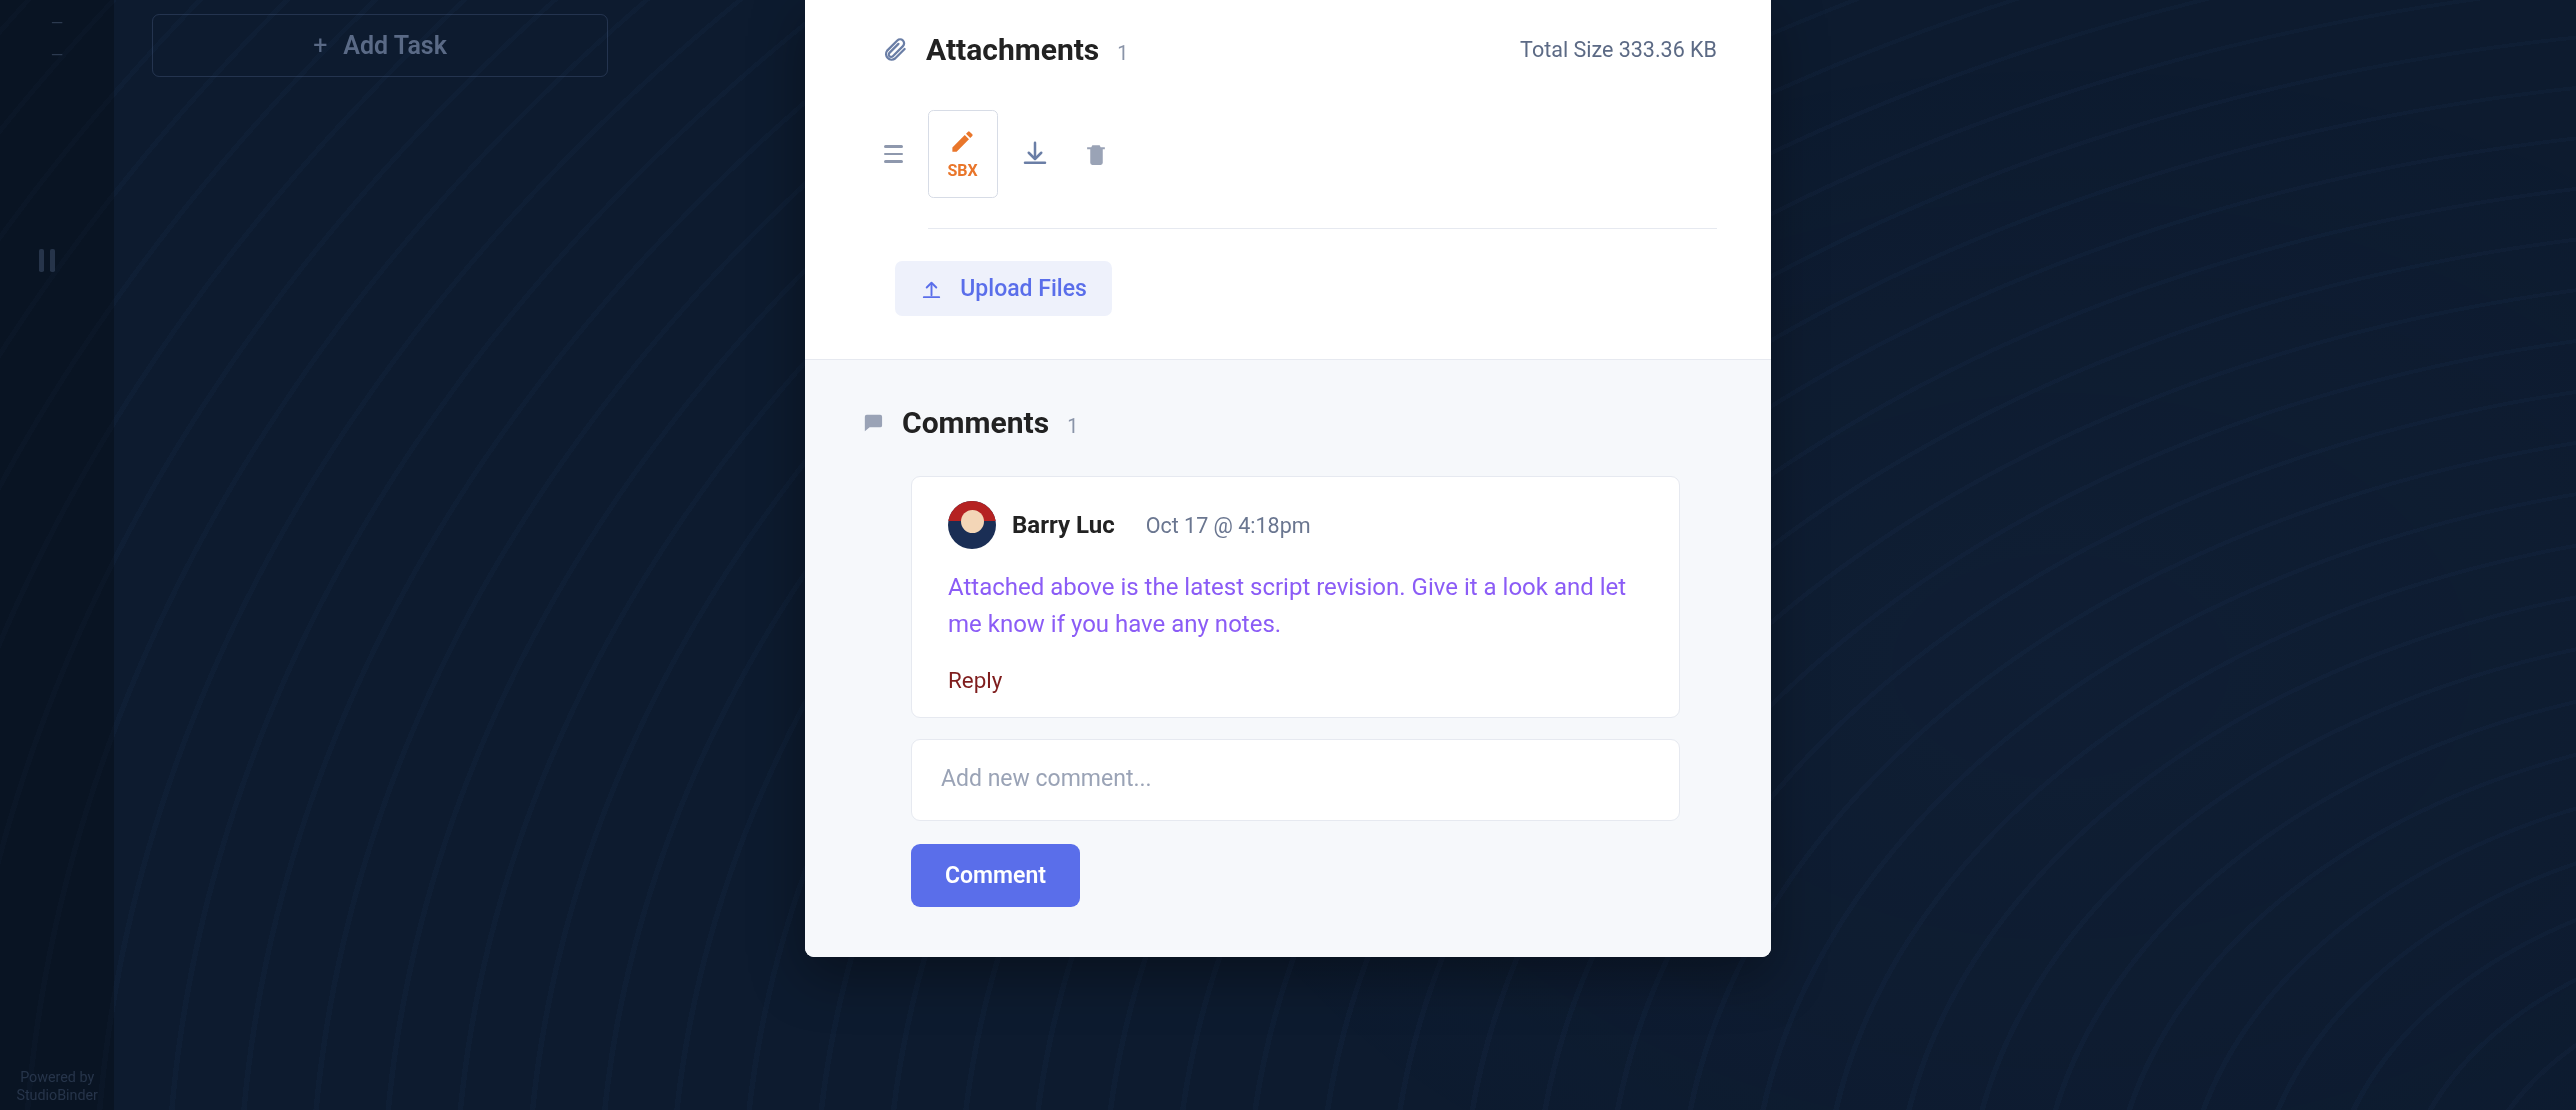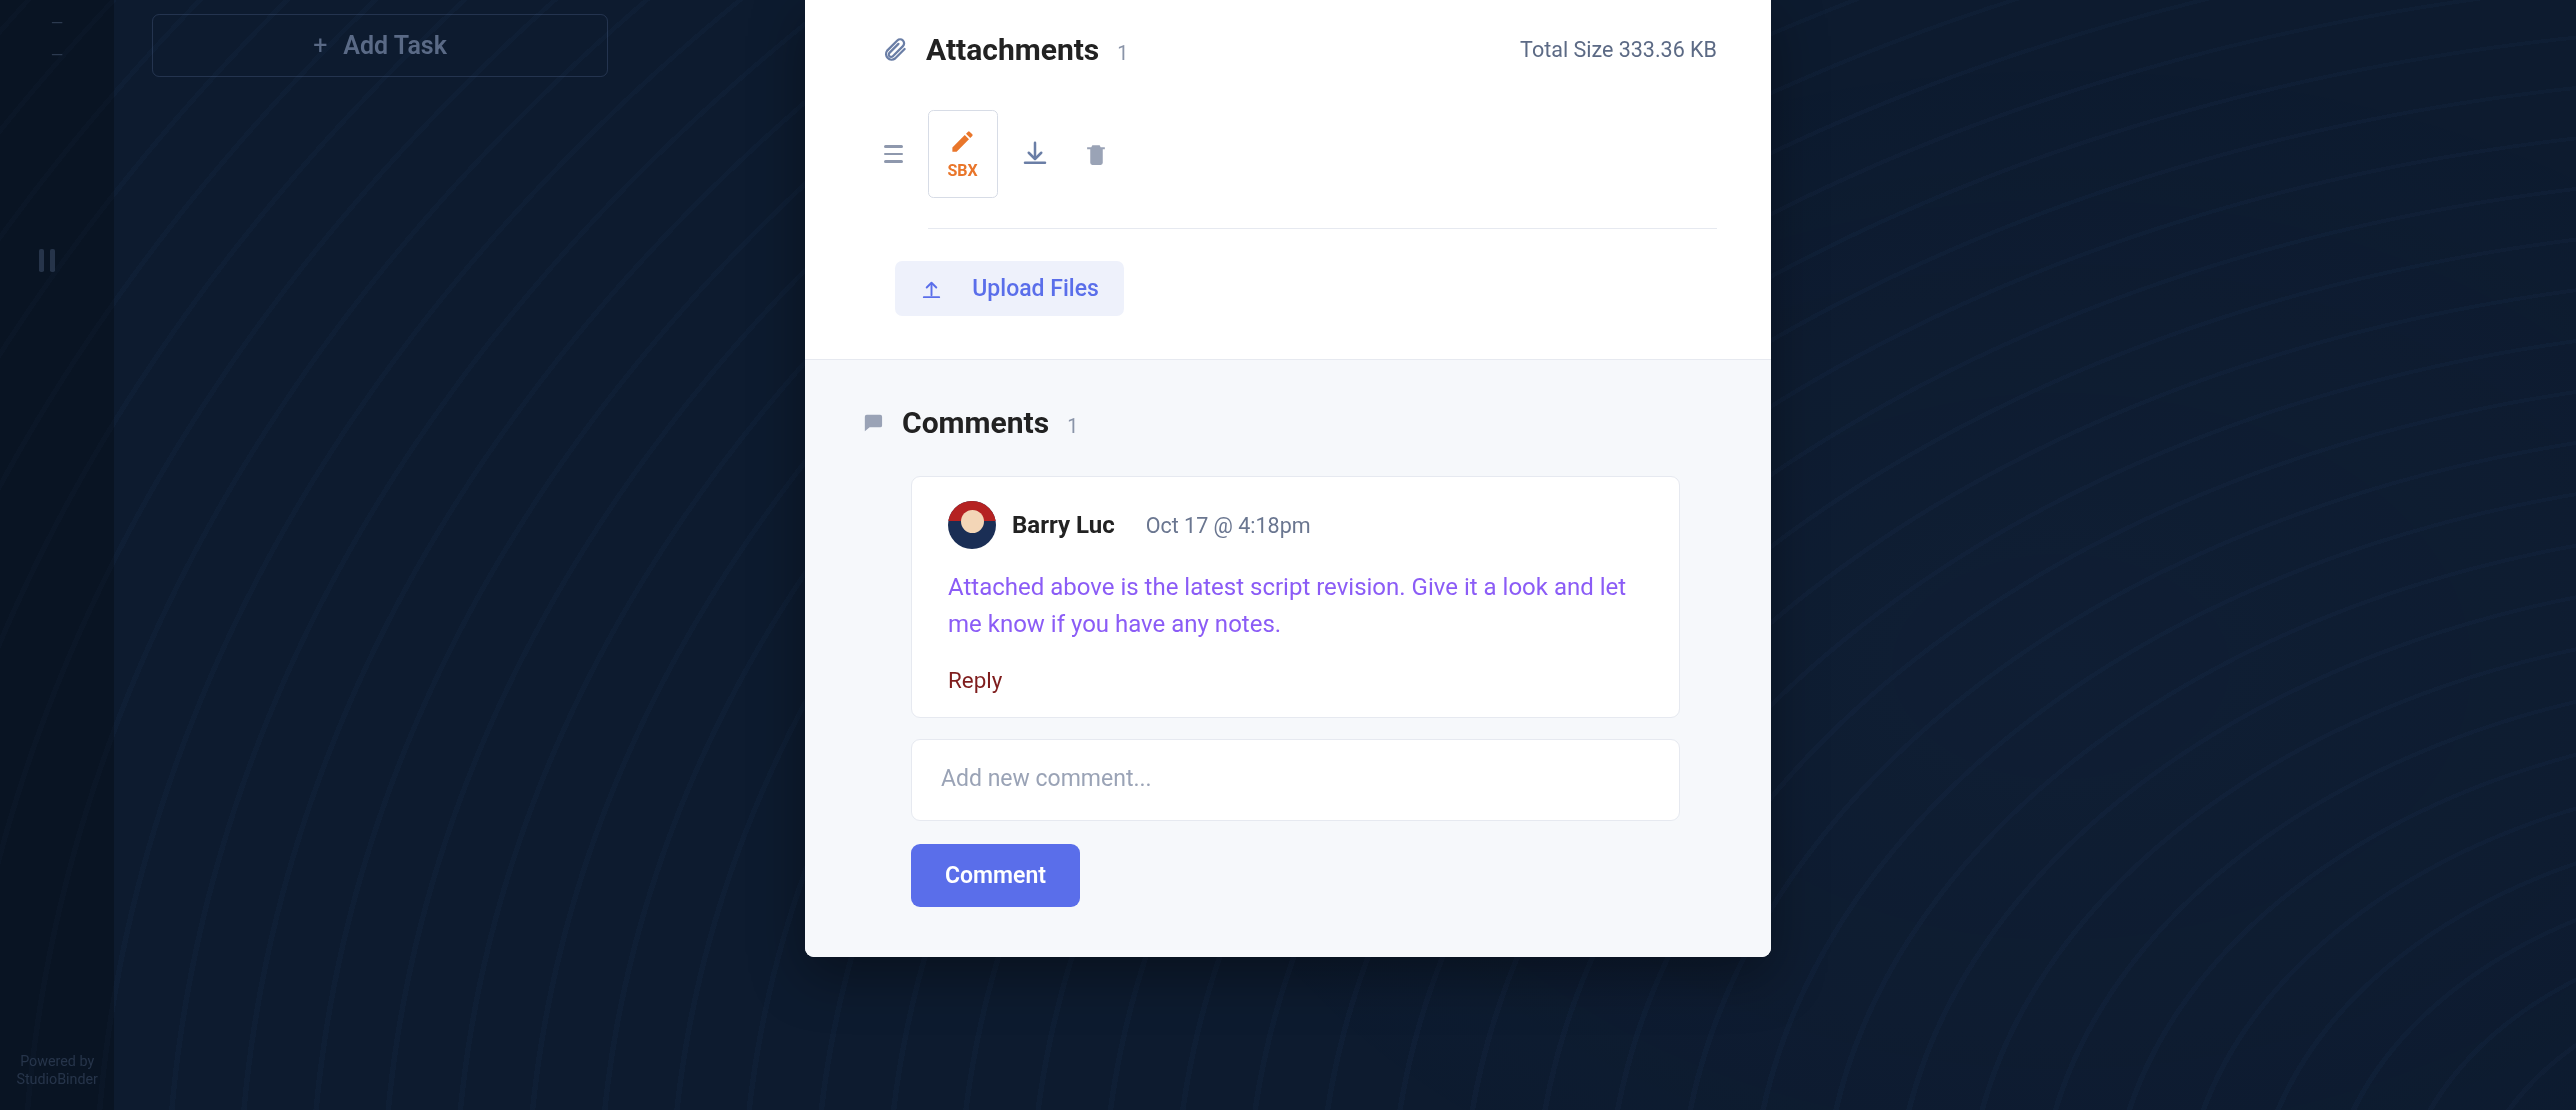--- a/index.html
+++ b/index.html
@@ -50,21 +50,21 @@
       gap: 16px;
       color: #5a6a86;
       font-size: 25px;
       font-weight: 600;
     }
     .add-task-btn .plus { font-size: 25px; font-weight: 400; color: #5a6a86; }
 
     .powered-by {
       position: absolute;
       left: 10.7px;
-      bottom: 22px;
+      bottom: 6px;
       font-size: 14.3px;
       color: #3a4a64;
       opacity: 0.6;
       text-align: center;
       line-height: 1.3;
       width: 93px;
     }
 
     
     .modal {
@@ -125,21 +125,21 @@
     .icon-btn { width: 32px; height: 32px; display:flex; align-items:center; justify-content:center; cursor:pointer; color:#6a7ea6; }
     .icon-btn.trash { color:#9aa3b6; }
 
     .attach-divider { height:0.9px; background:#e6e9f0; margin: 30px 0 0 47px; }
 
     .upload-btn {
       margin-top: 32px;
       margin-left: 14.3px;
       display: inline-flex;
       align-items: center;
-      gap: 29px;
+      gap: 17px;
       padding: 14.3px 25px;
       background: #eef1fb;
       border-radius: 7.2px;
       color: #5a6eea;
       font-size: 23px;
       font-weight: 500;
       cursor: pointer;
     }
     .upload-btn svg { width: 23px; height: 23px; }
 

